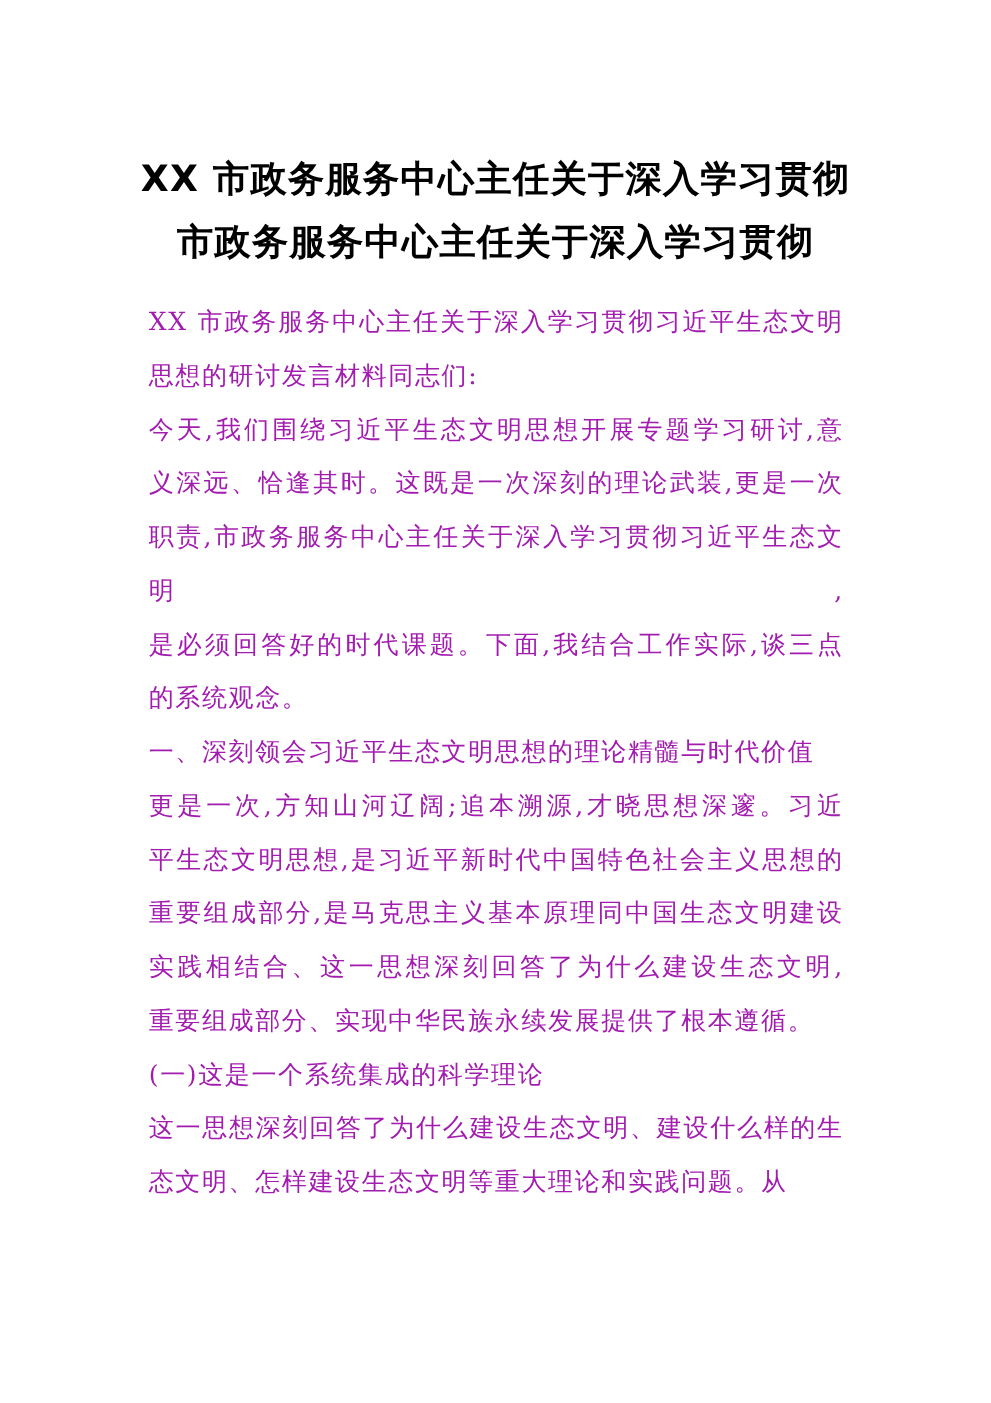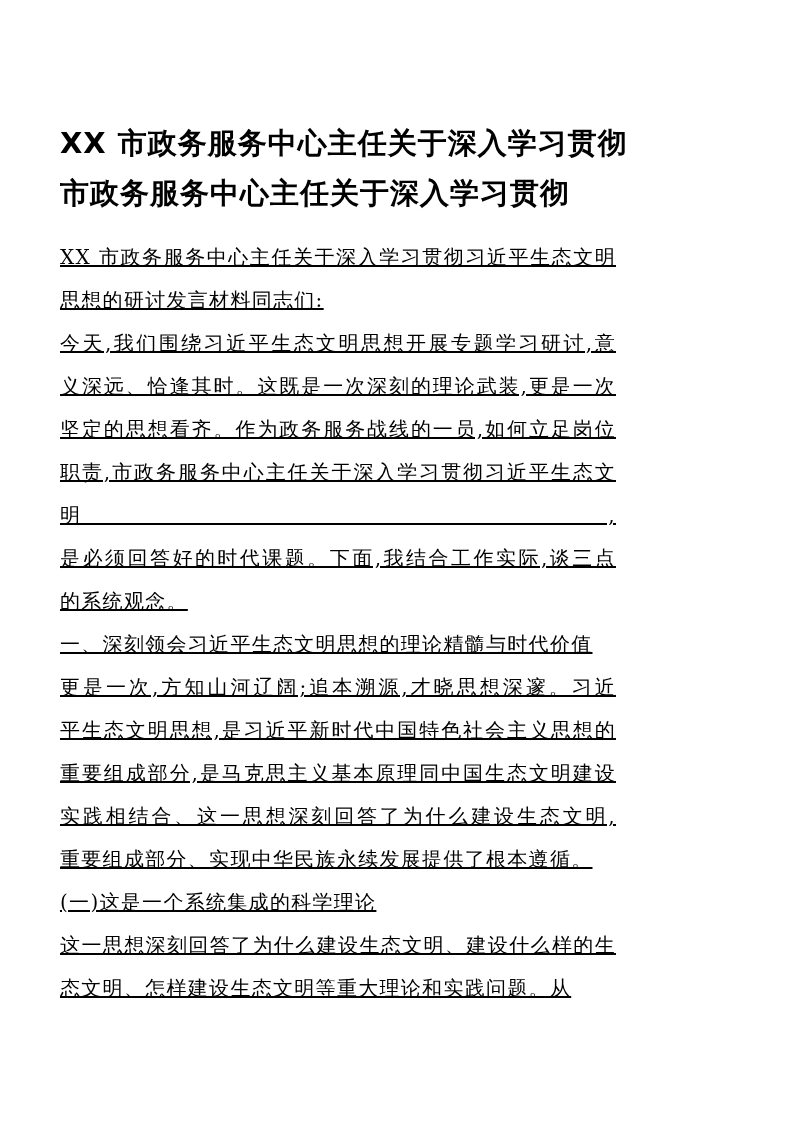--- a/index.html
+++ b/index.html
@@ -11,38 +11,38 @@
     position: relative;
     width: 793px;
     height: 1122px;
     background: #ffffff;
     overflow: hidden;
     color: #000000;
     font-family: "DejaVu Serif", "Liberation Serif", serif;
   }
   .doc-title {
     margin: 118px 60px 0 60px;
+    text-align: center;
     font-family: "DejaVu Sans", "Liberation Sans", sans-serif;
     font-weight: 700;
     font-size: 29px;
     line-height: 50px;
     letter-spacing: 1px;
     color: #000000;
   }
   .doc-title .title-line {
     white-space: nowrap;
   }
   .doc-body {
-    margin: 18px 118px 0 60px;
+    margin: 18px 118px 0 119px;
     width: 556px;
     font-size: 20px;
     line-height: 43px;
     letter-spacing: 1.3px;
-    color: #000000;
-    text-decoration: underline;
+    color: #a21caf;
   }
   .doc-body .line {
     min-height: 43px;
   }
   .doc-body .line.fill {
     text-align: justify;
     text-align-last: justify;
   }
 </style>
 </head>
@@ -53,21 +53,20 @@
   <div class="doc-title">
     <div class="title-line">XX 市政务服务中心主任关于深入学习贯彻</div>
     <div class="title-line">市政务服务中心主任关于深入学习贯彻</div>
   </div>
 
   <div class="doc-body">
       <div class="line fill">XX 市政务服务中心主任关于深入学习贯彻习近平生态文明</div>
       <div class="line">思想的研讨发言材料同志们:</div>
       <div class="line fill">今天,我们围绕习近平生态文明思想开展专题学习研讨,意</div>
       <div class="line fill">义深远、恰逢其时。这既是一次深刻的理论武装,更是一次</div>
-      <div class="line fill">坚定的思想看齐。作为政务服务战线的一员,如何立足岗位</div>
       <div class="line fill">职责,市政务服务中心主任关于深入学习贯彻习近平生态文明,</div>
       <div class="line fill">是必须回答好的时代课题。下面,我结合工作实际,谈三点</div>
       <div class="line">的系统观念。</div>
       <div class="line">一、深刻领会习近平生态文明思想的理论精髓与时代价值</div>
       <div class="line fill">更是一次,方知山河辽阔;追本溯源,才晓思想深邃。习近</div>
       <div class="line fill">平生态文明思想,是习近平新时代中国特色社会主义思想的</div>
       <div class="line fill">重要组成部分,是马克思主义基本原理同中国生态文明建设</div>
       <div class="line fill">实践相结合、这一思想深刻回答了为什么建设生态文明,</div>
       <div class="line">重要组成部分、实现中华民族永续发展提供了根本遵循。</div>
       <div class="line">(一)这是一个系统集成的科学理论</div>

